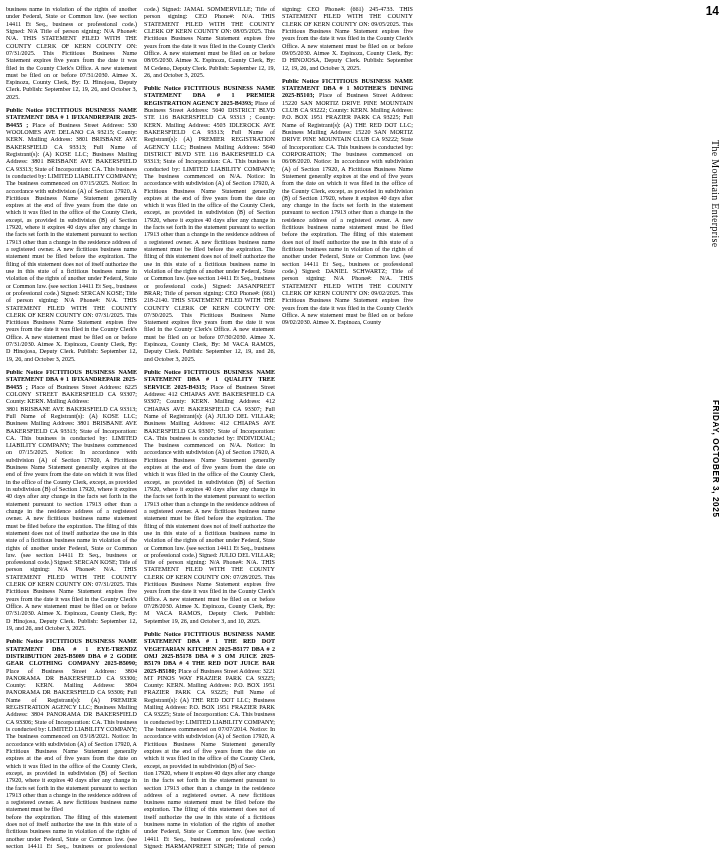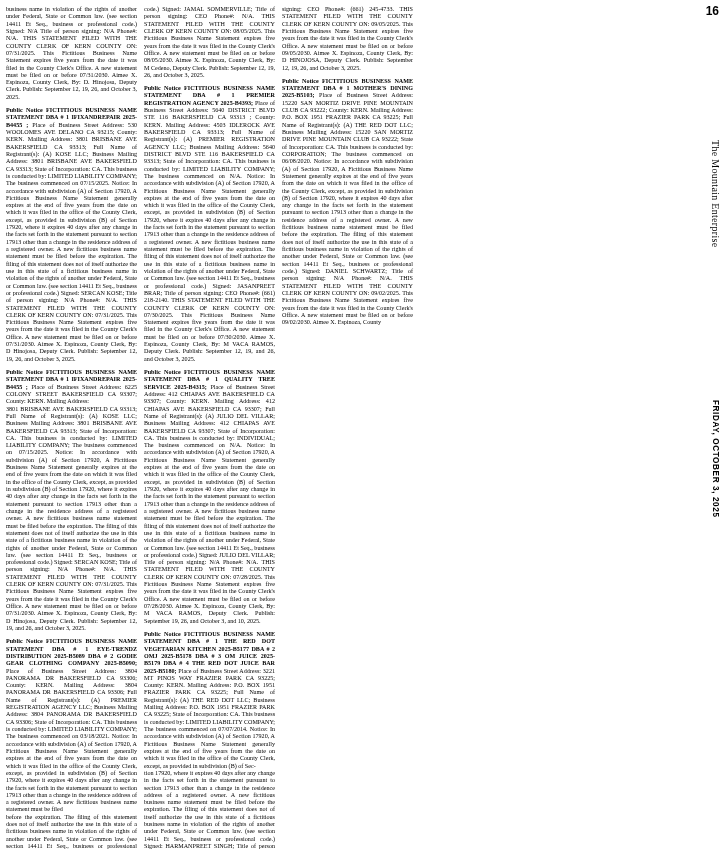--- a/index.html
+++ b/index.html
@@ -122,17 +122,17 @@
       <p><span>tion 17920, where it expires 40 days after any change in the facts set forth in the statement pursuant to section 17913 other than a change in the residence address of a registered owner. A new fictitious business name statement must be filed before the expiration. The filing of this statement does not of itself authorize the use in this state of a fictitious business name in violation of the rights of another under Federal, State or Common law. (see section 14411 Et Seq., business or professional code.) Signed: HARMANPREET SINGH; Title of person signing: CEO Phone#: (661) 245-4733. THIS STATEMENT FILED WITH THE COUNTY CLERK OF KERN COUNTY ON: 09/05/2025. This Fictitious Business Name Statement expires five years from the date it was filed in the County Clerk's Office. A new statement must be filed on or before 09/05/2030. Aimee X. Espinoza, County Clerk, By: D HINOJOSA, Deputy Clerk. Publish: September 12, 19, 26, and October 3, 2025.</span></p>
     </div>
     <div class="blank"></div>
 
     <div class="notice">
       <p><span class="hd">Public Notice FICTITIOUS BUSINESS NAME STATEMENT DBA # 1 MOTHER'S DINING 2025-B5103;</span> <span>Place of Business Street Address: 15220 SAN MORTIZ DRIVE PINE MOUNTAIN CLUB CA 93222; County: KERN. Mailing Address: P.O. BOX 1951 FRAZIER PARK CA 93225; Full Name of Registrant(s): (A) THE RED DOT LLC; Business Mailing Address: 15220 SAN MORTIZ DRIVE PINE MOUNTAIN CLUB CA 93222; State of Incorporation: CA. This business is conducted by: CORPORATION; The business commenced on 06/08/2020. Notice: In accordance with subdivision (A) of Section 17920, A Fictitious Business Name Statement generally expires at the end of five years from the date on which it was filed in the office of the County Clerk, except, as provided in subdivision (B) of Section 17920, where it expires 40 days after any change in the facts set forth in the statement pursuant to section 17913 other than a change in the residence address of a registered owner. A new fictitious business name statement must be filed before the expiration. The filing of this statement does not of itself authorize the use in this state of a fictitious business name in violation of the rights of another under Federal, State or Common law. (see section 14411 Et Seq., business or professional code.) Signed: DANIEL SCHWARTZ; Title of person signing: N/A Phone#: N/A. THIS STATEMENT FILED WITH THE COUNTY CLERK OF KERN COUNTY ON: 09/02/2025. This Fictitious Business Name Statement expires five years from the date it was filed in the County Clerk's Office. A new statement must be filed on or before 09/02/2030. Aimee X. Espinoza, County</span></p>
     </div>
 
   </div>
 
-  <div class="folio">16</div>
+  <div class="folio">14</div>
   <div class="masthead">The Mountain Enterprise</div>
   <div class="dateline">FRIDAY, OCTOBER 3, 2025</div>
 
 </div>
 
 </body></html>

